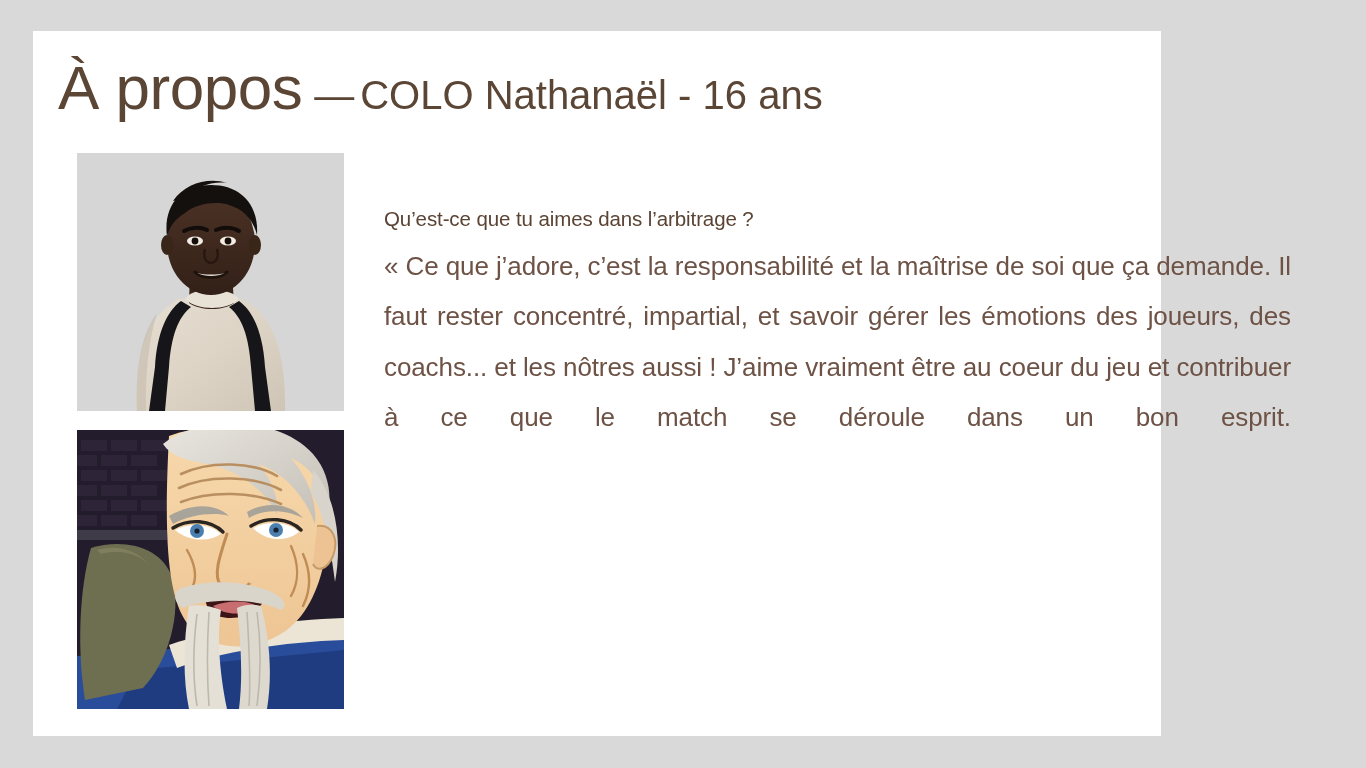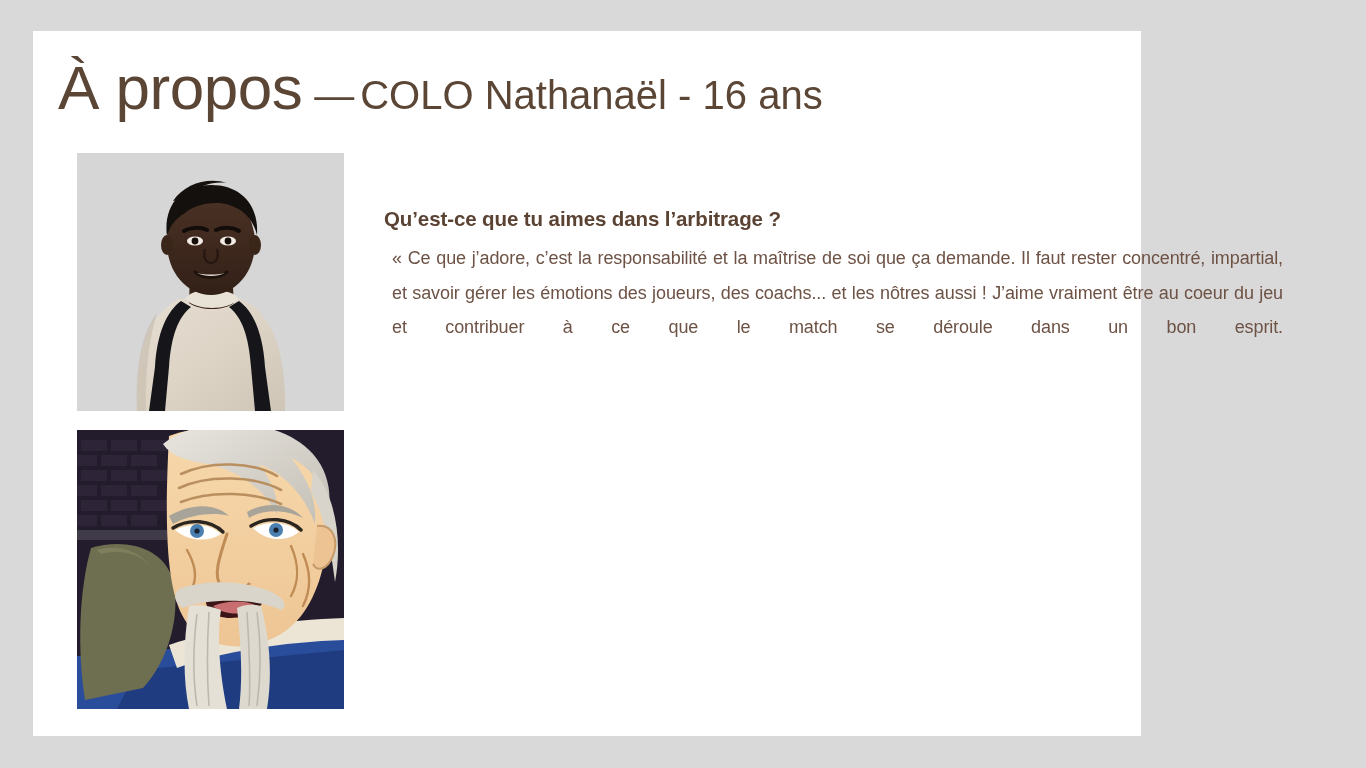--- a/index.html
+++ b/index.html
@@ -15,20 +15,21 @@
     overflow: hidden;
   }
 
   #slide {
     position: absolute;
     left: 33px;
     top: 31px;
     width: 1108px;
     height: 705px;
     background: #ffffff;
+    padding-left: 20px;
   }
 
   
   #title-row {
     position: absolute;
     left: 25px;
     top: 26px;
     width: 1240px;
     height: 80px;
     white-space: nowrap;
@@ -79,31 +80,31 @@
   .qa-block {
     position: absolute;
     left: 351px;
     width: 907px;
   }
   #qa-block-1 { top: 175px; }
   #qa-block-2 { top: 456px; }
 
   .qa-question {
     font-size: 20.5px;
-    font-weight: bold;
+    font-weight: normal;
     color: #5b4334;
     margin: 0 0 9px 0;
     letter-spacing: -0.1px;
     line-height: 1.25;
   }
   .qa-answer {
-    font-size: 18px;
+    font-size: 26px;
     font-weight: 400;
     color: #6d5245;
-    margin: 8px;
+    margin: 0;
     text-align: justify;
     text-justify: inter-word;
     line-height: 1.94;
     letter-spacing: -0.1px;
   }
   .qa-answer::after {
     content: "";
     display: inline-block;
     width: 100%;
   }

